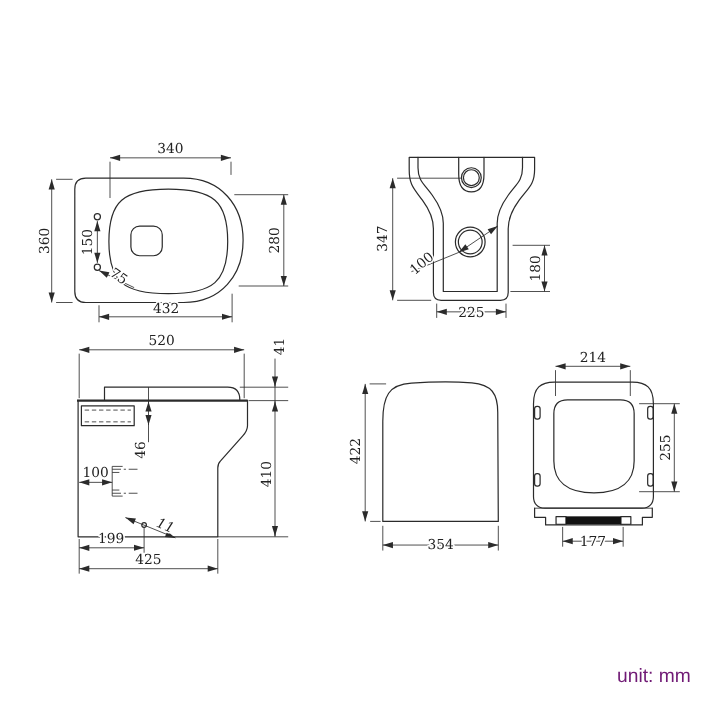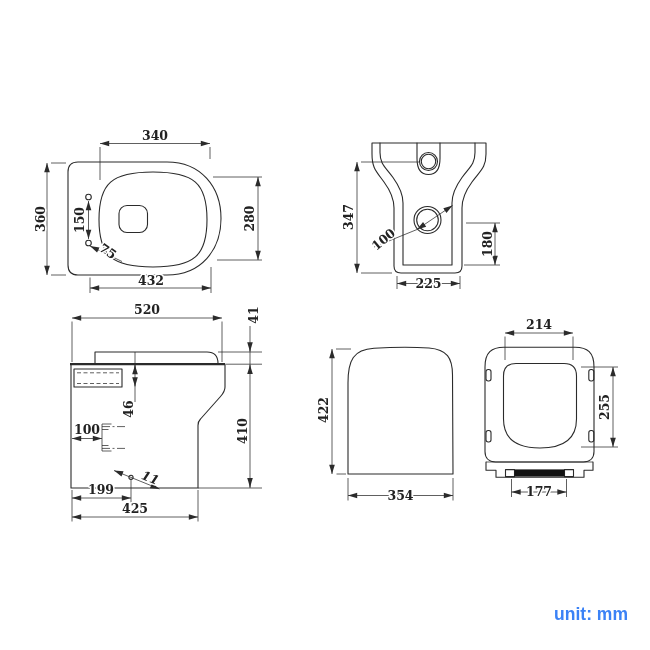--- a/index.html
+++ b/index.html
@@ -1,27 +1,27 @@
 <!DOCTYPE html>
 <html><head>
 <meta charset="utf-8">
 <style>
   html,body{margin:0;padding:0;background:#fff;}
-  .stage{position:relative;width:650px;height:650px;background:#ffffff;overflow:hidden;font-weight:bold;}
+  .stage{position:relative;width:650px;height:650px;background:#ffffff;overflow:hidden;}
   svg{position:absolute;left:0;top:0;}
   .ol{fill:none;stroke:#2b2b2b;stroke-width:1.1;stroke-linejoin:round;stroke-linecap:round;}
   .dl{fill:none;stroke:#2b2b2b;stroke-width:.75;}
   .thick{stroke-width:2.2;}
   .hid{stroke-dasharray:4 2.5;}
   .cl{stroke-dasharray:8 2.5 2 2.5;}
   text.dim{font-family:"DejaVu Serif","Liberation Serif",serif;font-size:12.5px;fill:#222;
            paint-order:stroke;stroke:#fff;stroke-width:3px;stroke-linejoin:round;}
   text.it{font-style:italic;}
   .unit-note{position:absolute;right:22px;top:604px;font-family:"Liberation Sans","DejaVu Sans",sans-serif;
-             font-size:17.5px;color:#3b82f6;}
+             font-size:17.5px;color:#701a75;}
 </style>
 </head>
 <body>
 
 <div class="stage">
 <svg width="650" height="650" viewBox="0 0 650 650">
   <defs>
     <marker id="arr" viewBox="0 0 10 8" refX="9.6" refY="4" markerWidth="10" markerHeight="8" orient="auto-start-reverse" markerUnits="userSpaceOnUse">
       <path d="M0.4,1.2 L9.6,4 L0.4,6.8 Z" fill="#2b2b2b"></path>
     </marker>

